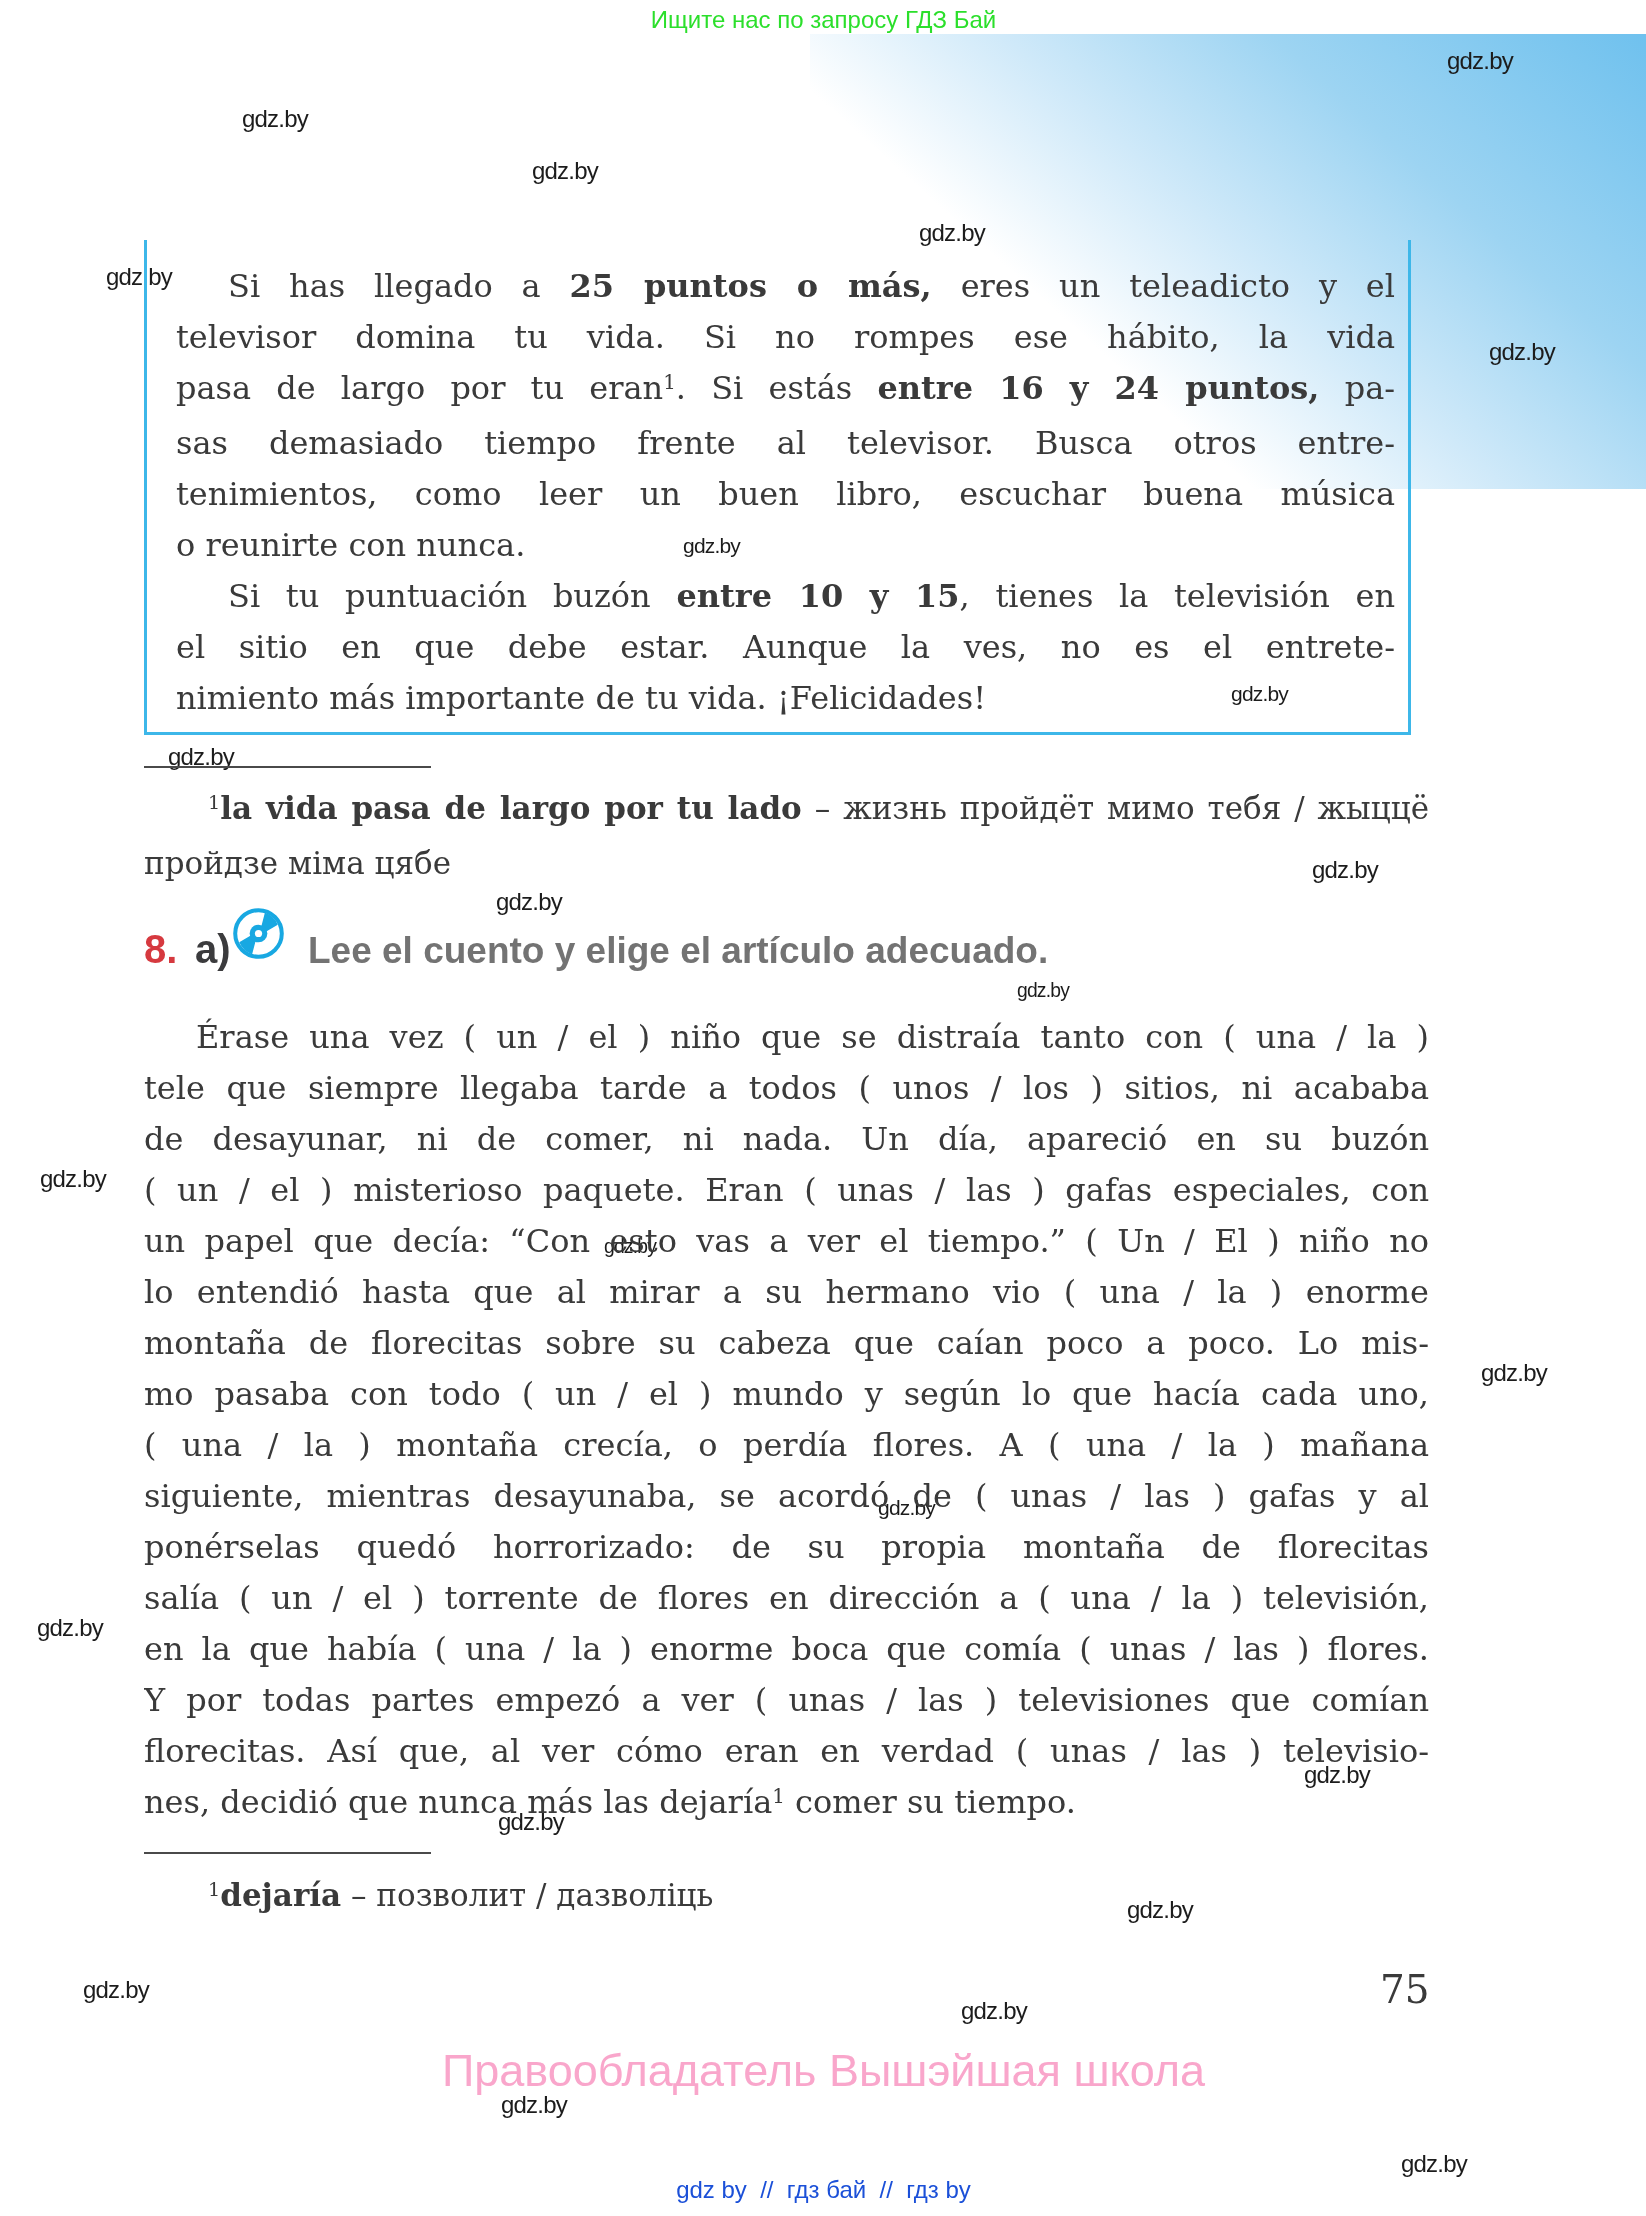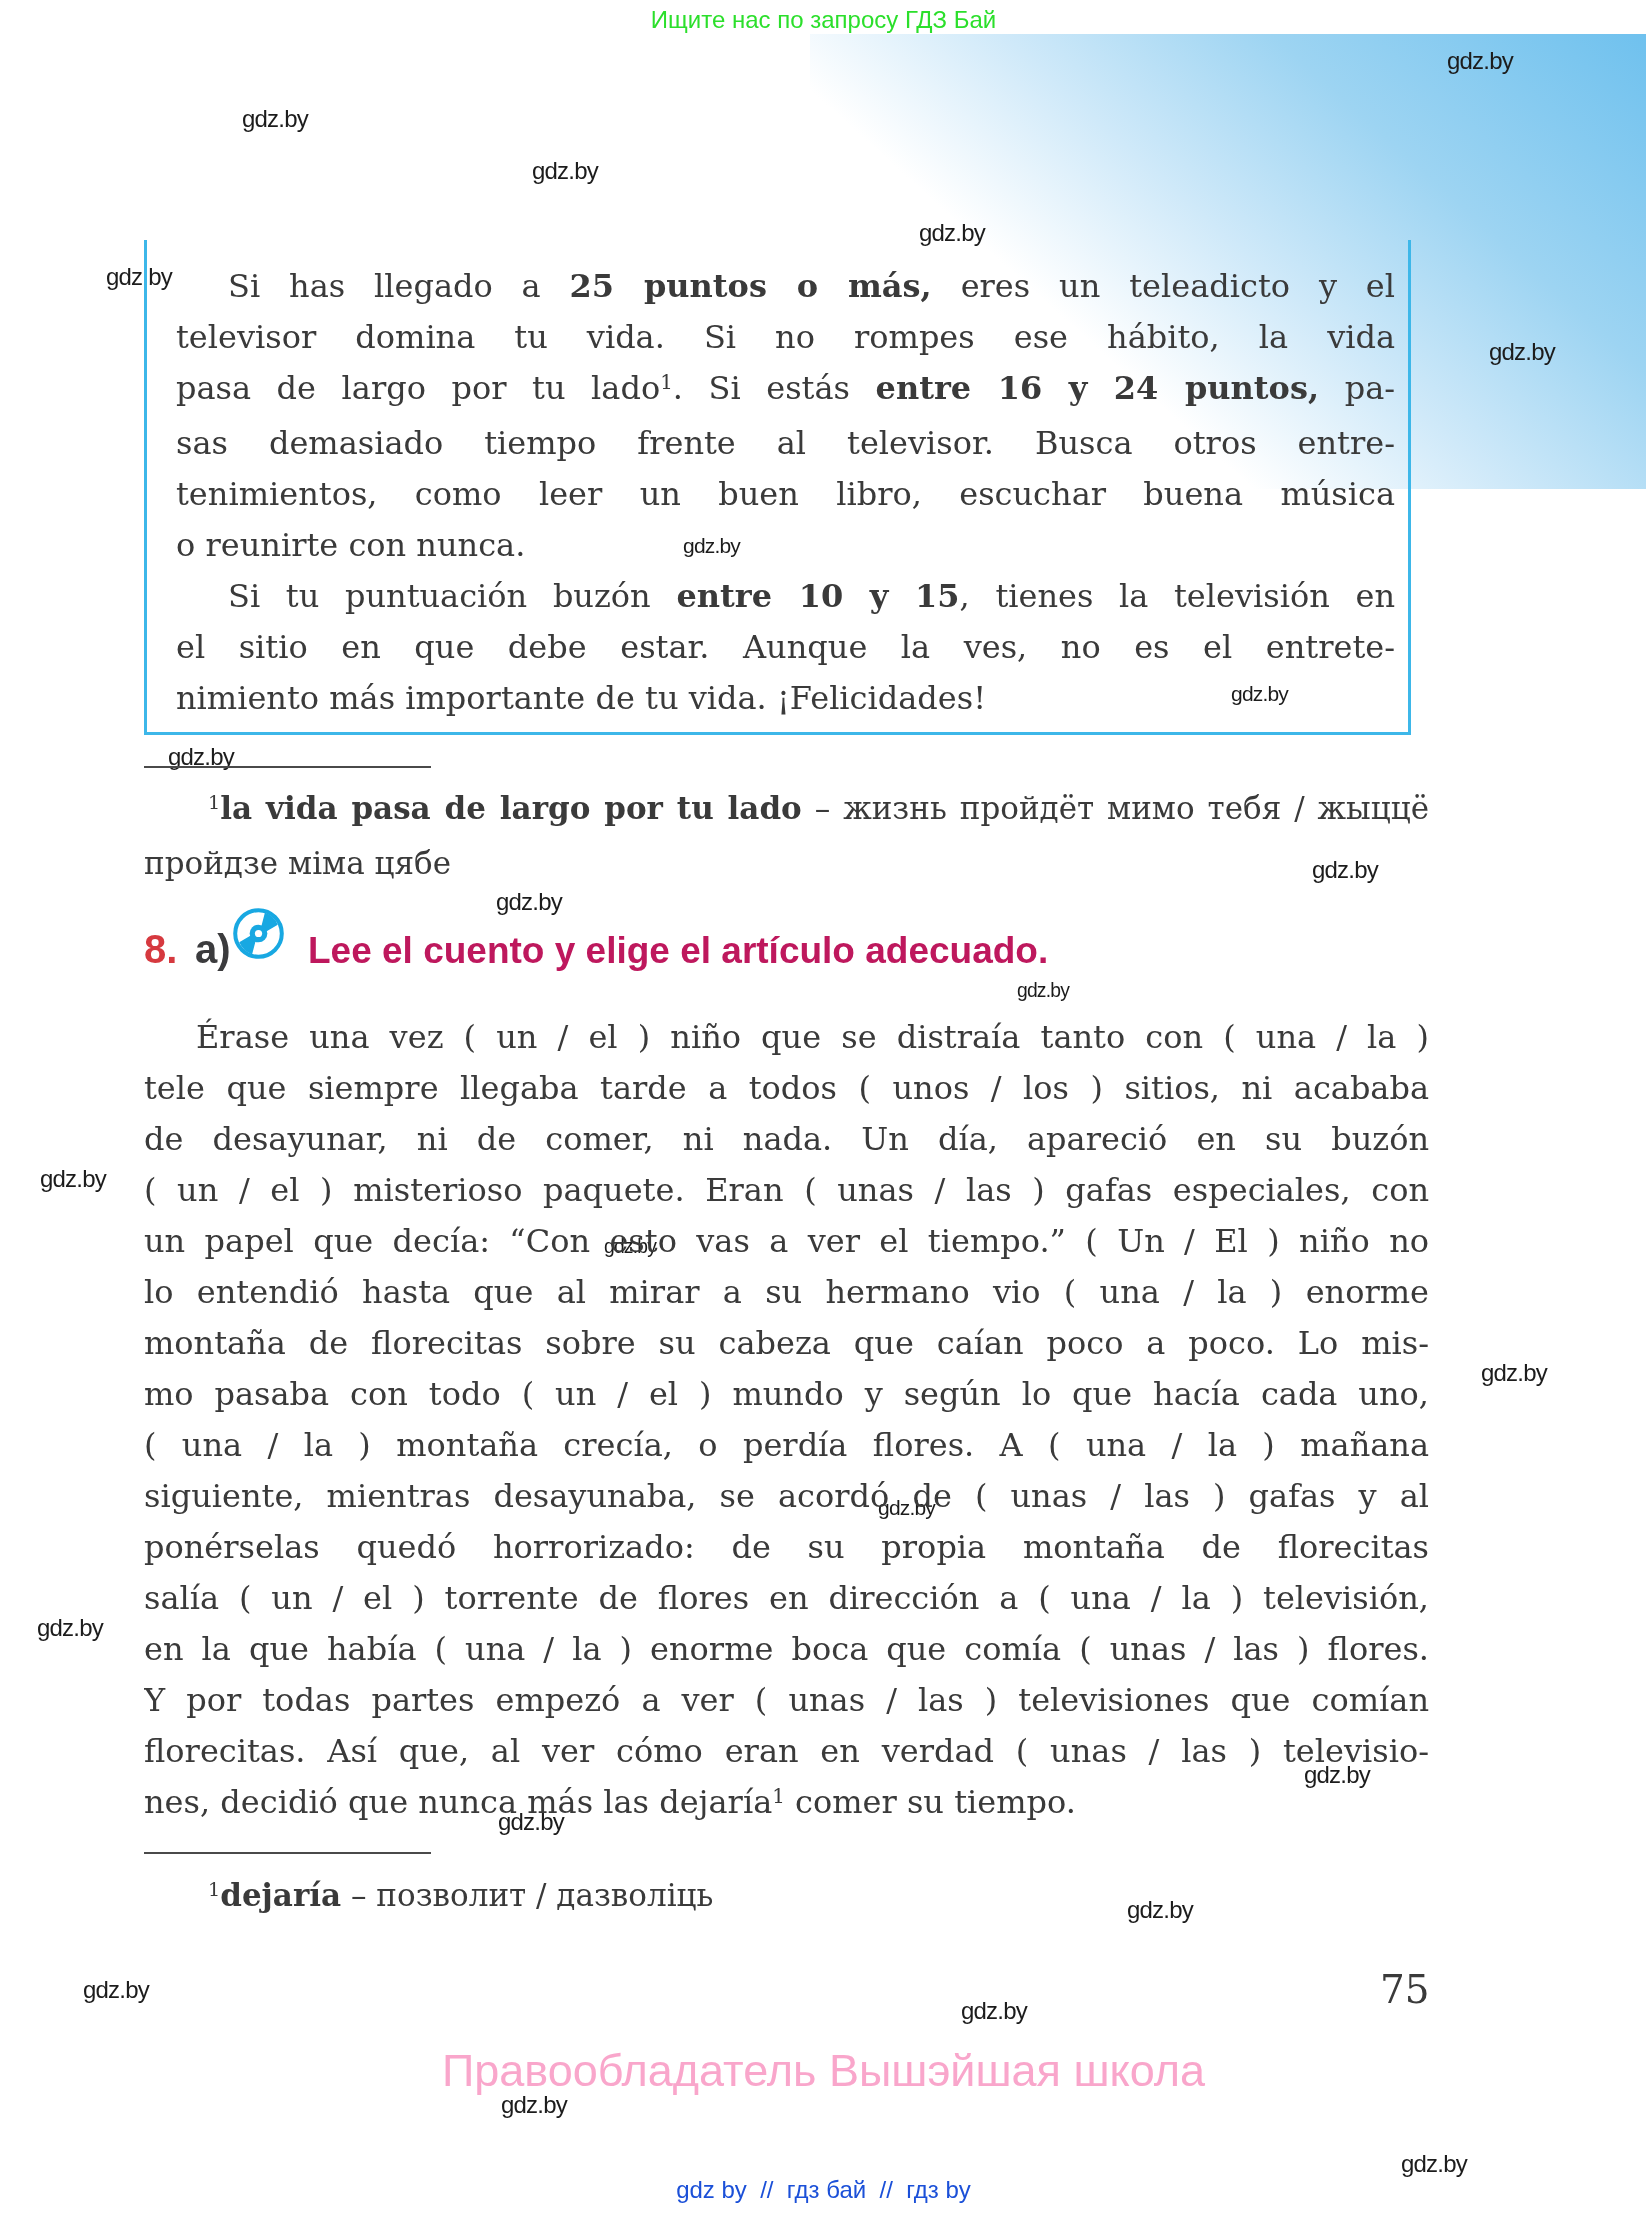--- a/index.html
+++ b/index.html
@@ -35,21 +35,21 @@
 
   
   .rule{position:absolute;left:144px;width:287px;height:2.4px;background:#4a4a4a;}
   .fnote{position:absolute;left:144px;width:1285px;font-size:31px;line-height:50px;}
   .fnote .line{text-indent:64px;}
 
   
   .ex-num{position:absolute;left:144px;top:927px;font-weight:bold;font-size:40px;color:#d6393f;}
   .ex-letter{position:absolute;left:195px;top:927px;font-weight:bold;font-size:40px;color:#3b3b3d;}
   .ex-icon{position:absolute;left:232px;top:907px;width:53px;height:53px;}
-  .ex-title{position:absolute;left:308px;top:930px;font-weight:bold;font-size:37px;color:#be185d;}
+  .ex-title{position:absolute;left:308px;top:930px;font-weight:bold;font-size:37px;color:#737373;}
 
   
   .story{position:absolute;left:144px;top:1012px;width:1285px;}
   .story .line{font-size:32px;line-height:51px;}
 
   .pagenum{position:absolute;left:1380px;top:1939px;font-family:"DejaVu Serif",serif;
            font-size:39px;color:#3a3a3a;margin-top:28px;}
 
   .copyright{position:absolute;left:0;top:2045px;width:100%;text-align:center;
              font-size:45px;color:#f9a6cb;}
@@ -84,21 +84,21 @@
 <div class="wm" style="left:498px;top:1808px">gdz.by</div>
 <div class="wm" style="left:1127px;top:1896px">gdz.by</div>
 <div class="wm" style="left:83px;top:1976px">gdz.by</div>
 <div class="wm" style="left:961px;top:1997px">gdz.by</div>
 <div class="wm" style="left:501px;top:2091px">gdz.by</div>
 <div class="wm" style="left:1401px;top:2150px">gdz.by</div>
 
 <div class="quizbox book">
   <div class="line ind"><span>Si has llegado a </span><span class="b">25 puntos o más,</span><span> eres un teleadicto y el</span></div>
   <div class="line"><span>televisor domina tu vida. Si no rompes ese hábito, la vida</span></div>
-  <div class="line"><span>pasa de largo por tu lado</span><span class="sup">1</span><span>. Si estás </span><span class="b">entre 16 y 24 puntos,</span><span> pa-</span></div>
+  <div class="line"><span>pasa de largo por tu eran</span><span class="sup">1</span><span>. Si estás </span><span class="b">entre 16 y 24 puntos,</span><span> pa-</span></div>
   <div class="line"><span>sas demasiado tiempo frente al televisor. Busca otros entre-</span></div>
   <div class="line"><span>tenimientos, como leer un buen libro, escuchar buena música</span></div>
   <div class="line last"><span>o reunirte con nunca.</span></div>
   <div class="line ind"><span>Si tu puntuación buzón </span><span class="b">entre 10 y 15</span><span>, tienes la televisión en</span></div>
   <div class="line"><span>el sitio en que debe estar. Aunque la ves, no es el entrete-</span></div>
   <div class="line last"><span>nimiento más importante de tu vida. ¡Felicidades!</span></div>
 </div>
 
 <div class="rule" style="top:766px"></div>
 <div class="fnote book" style="top:783px">

